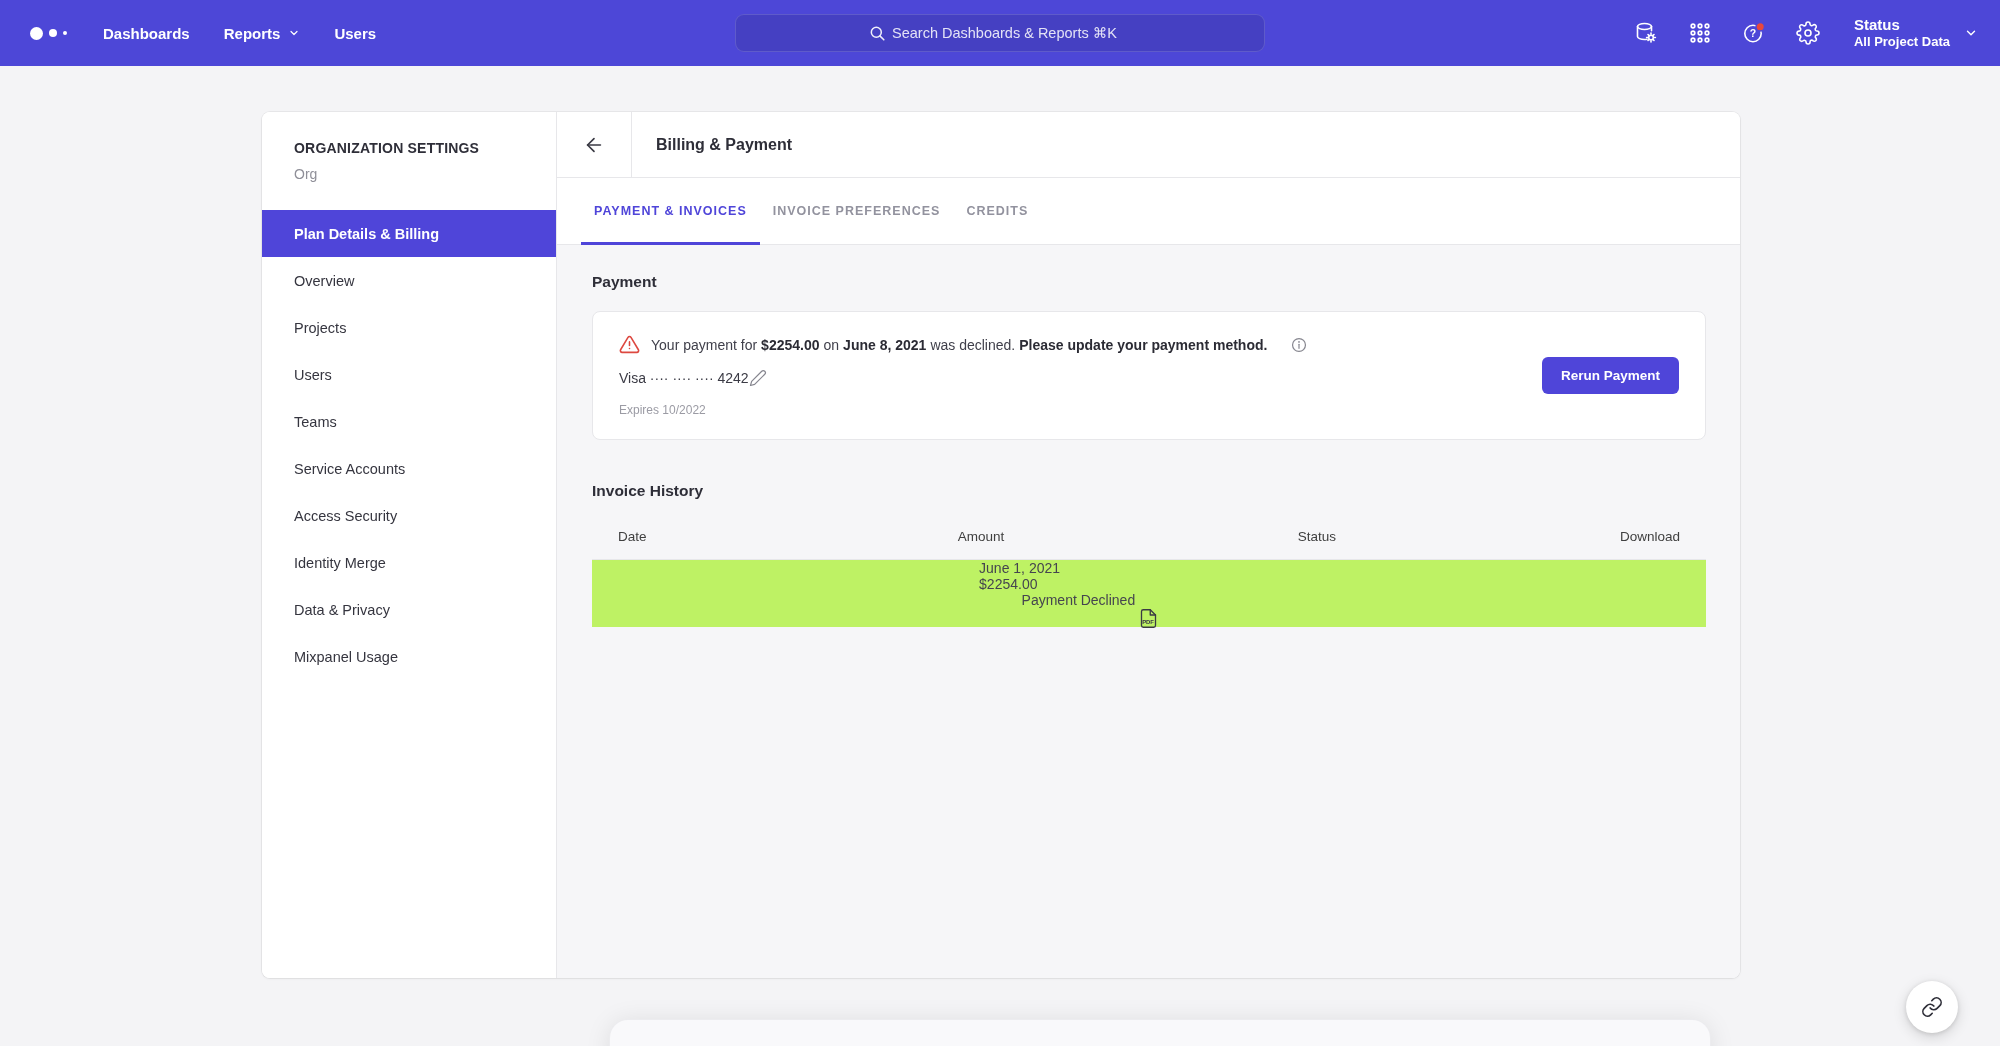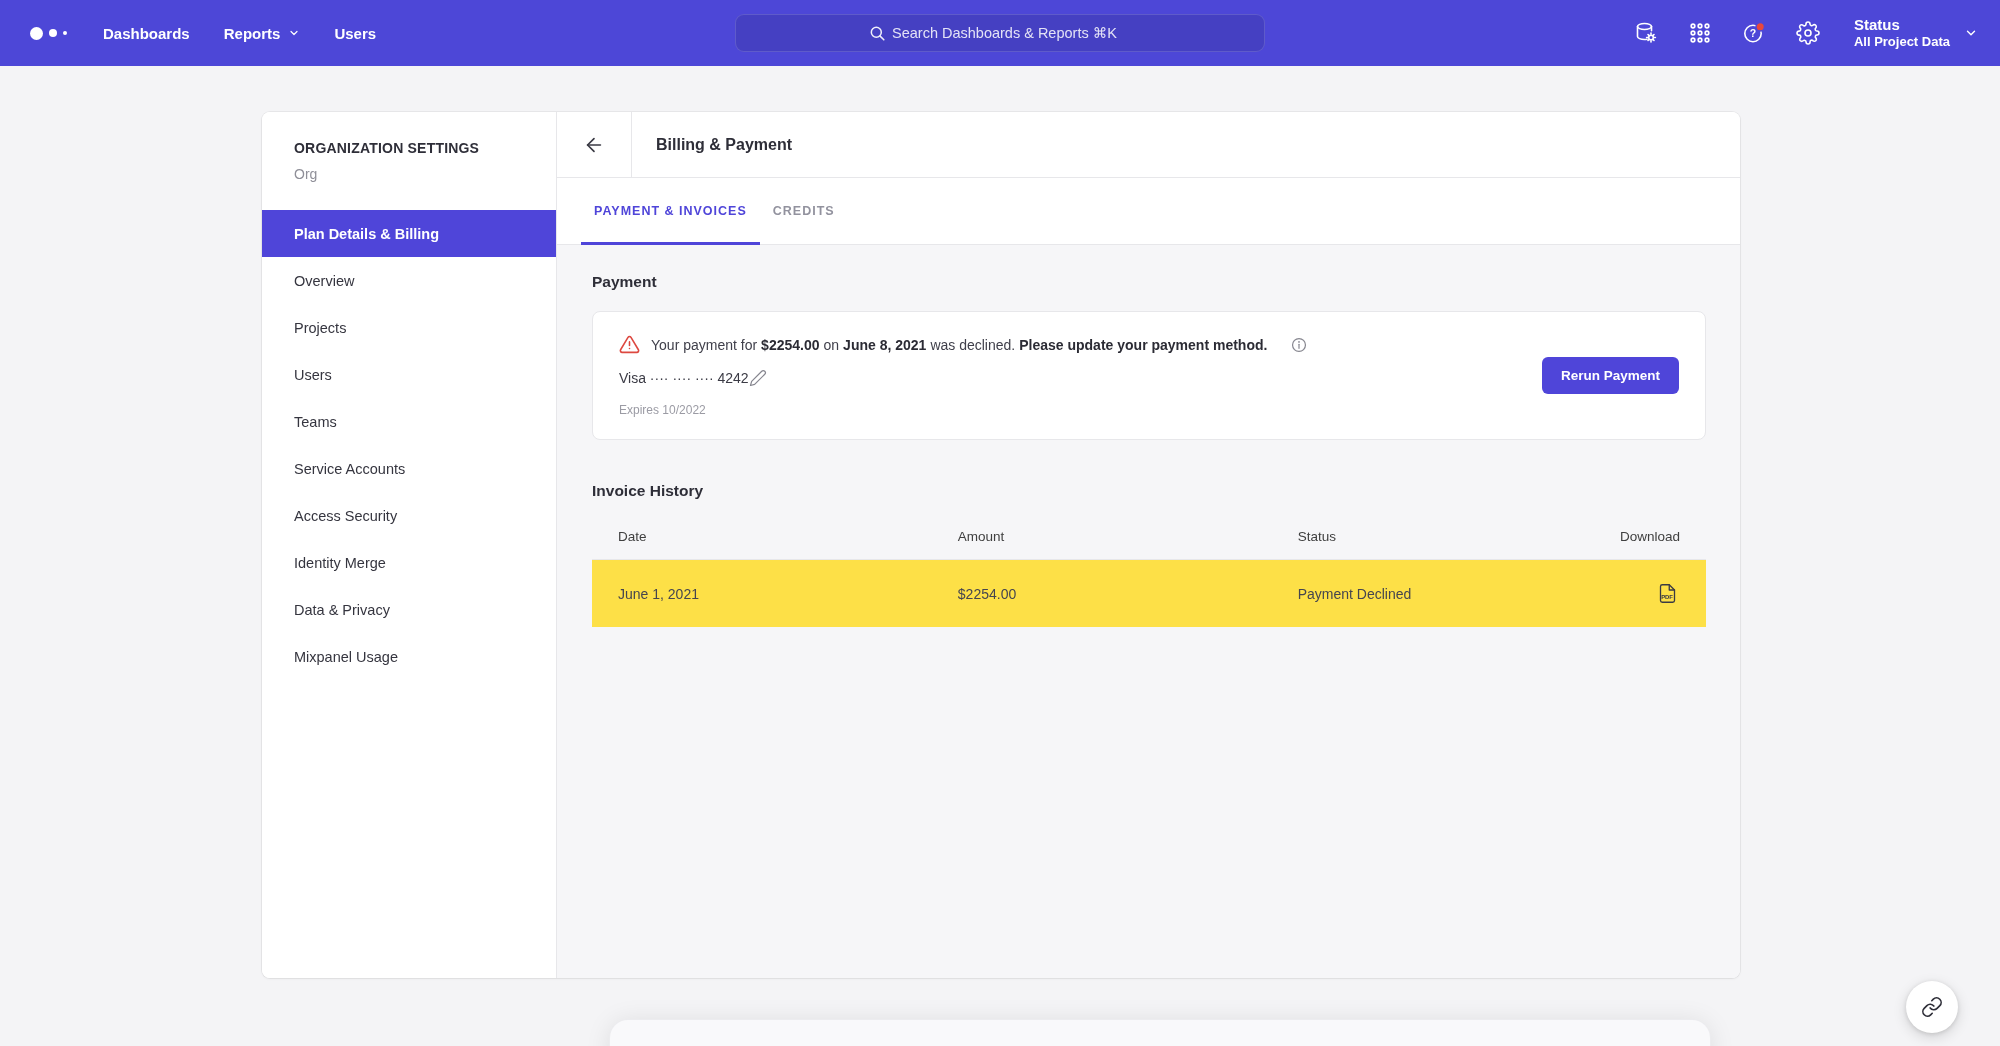--- a/index.html
+++ b/index.html
@@ -73,21 +73,21 @@
   .card-line{margin-top:14px;display:flex;align-items:center;gap:0;font-size:14px;color:#3B3B45;}
   .edit-btn{display:flex;align-items:center;cursor:pointer;}
   .expires{margin-top:16px;font-size:12px;color:#9B9BA4;}
   .rerun-btn{background:var(--accent);color:#fff;font-weight:bold;font-size:13.5px;border:none;
     border-radius:6px;padding:11px 19px;cursor:pointer;font-family:inherit;}
   
   .invoice-title{margin-top:42px;}
   .table{margin-top:14px;}
   .thead{display:flex;align-items:center;height:46px;padding:0 26px;font-size:13.5px;color:#404040;
     border-bottom:1px solid var(--border);}
-  .trow{display:flex;align-items:center;height:67px;padding:0 26px;background:#fde047;font-size:14px;color:#45454F;}
+  .trow{display:flex;align-items:center;height:67px;padding:0 26px;background:#bef264;font-size:14px;color:#45454F;flex-direction:column;}
   .col-date{width:32%;}
   .col-amount{width:32%;}
   .col-status{width:24%;}
   .col-dl{flex:1;display:flex;justify-content:flex-end;align-items:center;}
   .pdf-btn{cursor:pointer;display:flex;align-items:center;margin-right:2px;color:#3A3A44;}
   
   .fab{position:absolute;right:42px;bottom:13px;width:52px;height:52px;border-radius:50%;background:#fff;
     box-shadow:0 1px 4px rgba(0,0,0,0.12),0 4px 14px rgba(0,0,0,0.14);
     display:flex;align-items:center;justify-content:center;cursor:pointer;z-index:10;}
   .bottom-sheet-shadow{position:absolute;left:610px;top:1020px;width:1100px;height:60px;border-radius:18px;
@@ -205,20 +205,21 @@
         <svg width="22" height="22" viewBox="0 0 24 24" fill="none" stroke="#3A3A44" stroke-width="1.8" stroke-linecap="round" stroke-linejoin="round">
             <line x1="19" y1="12" x2="5" y2="12"></line>
             <polyline points="12 19 5 12 12 5"></polyline>
           </svg>
       </div>
       <div class="main-title">Billing &amp; Payment</div>
     </div>
 
     <div class="tabs">
       <div class="tab active">PAYMENT &amp; INVOICES</div>
+      <div class="tab">INVOICE PREFERENCES</div>
       <div class="tab">CREDITS</div>
     </div>
 
     <div class="content">
       <div class="section-title">Payment</div>
 
       <div class="alert-card">
         <div class="alert-left">
           <div class="alert-line1">
             <svg width="21" height="21" viewBox="0 0 24 24" fill="none" stroke="#DD4840" stroke-width="1.8" stroke-linecap="round" stroke-linejoin="round">

